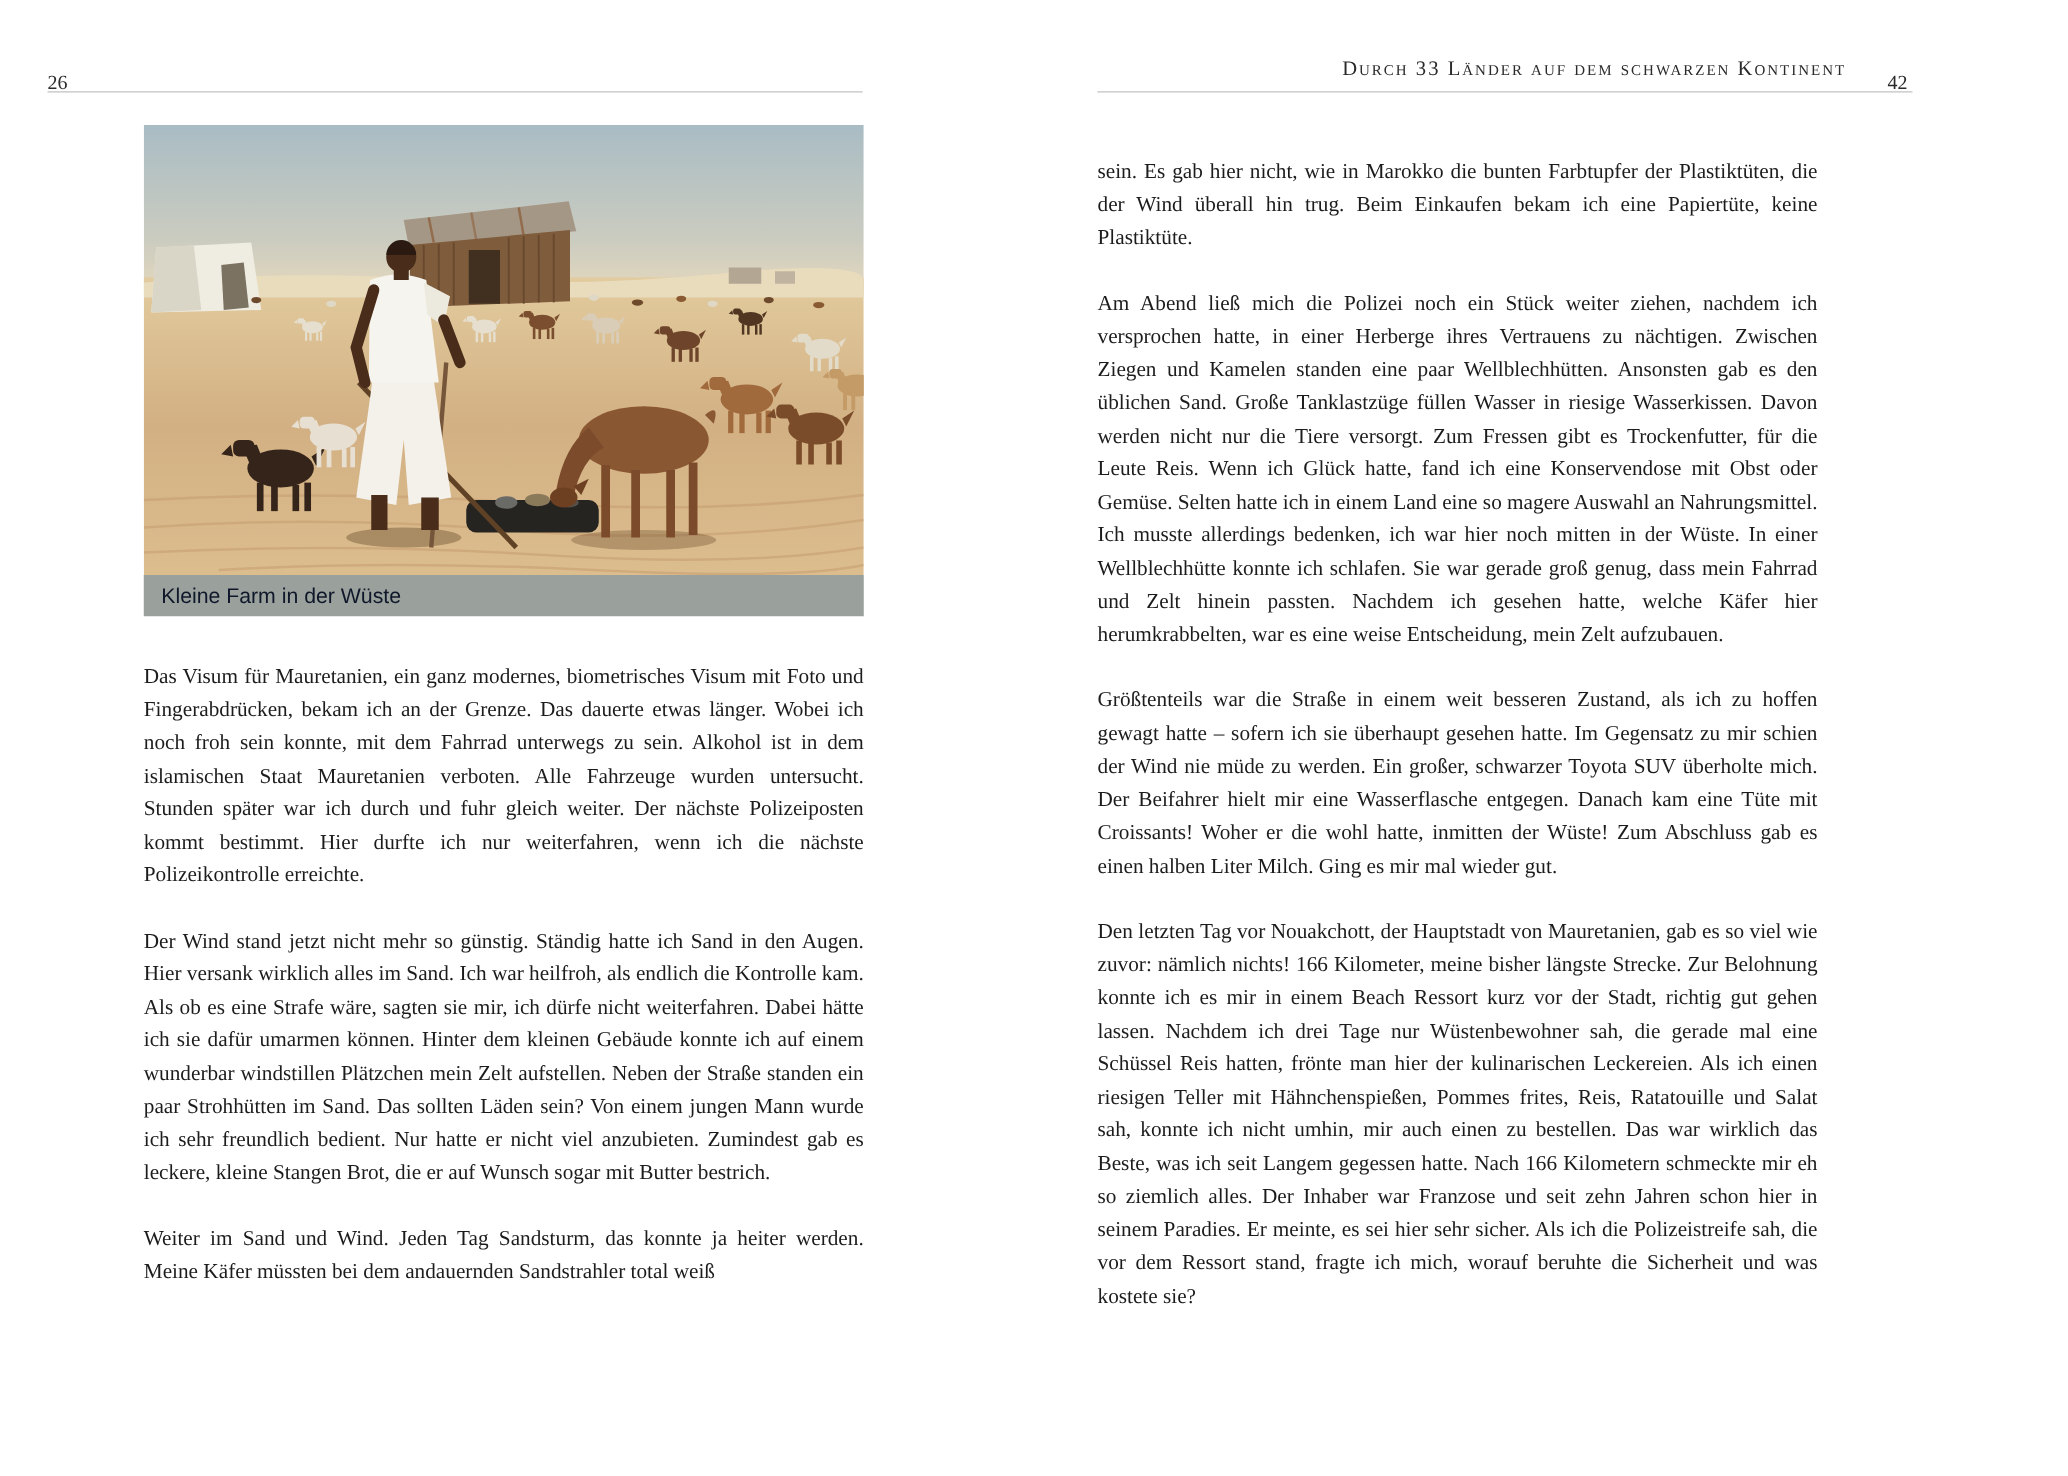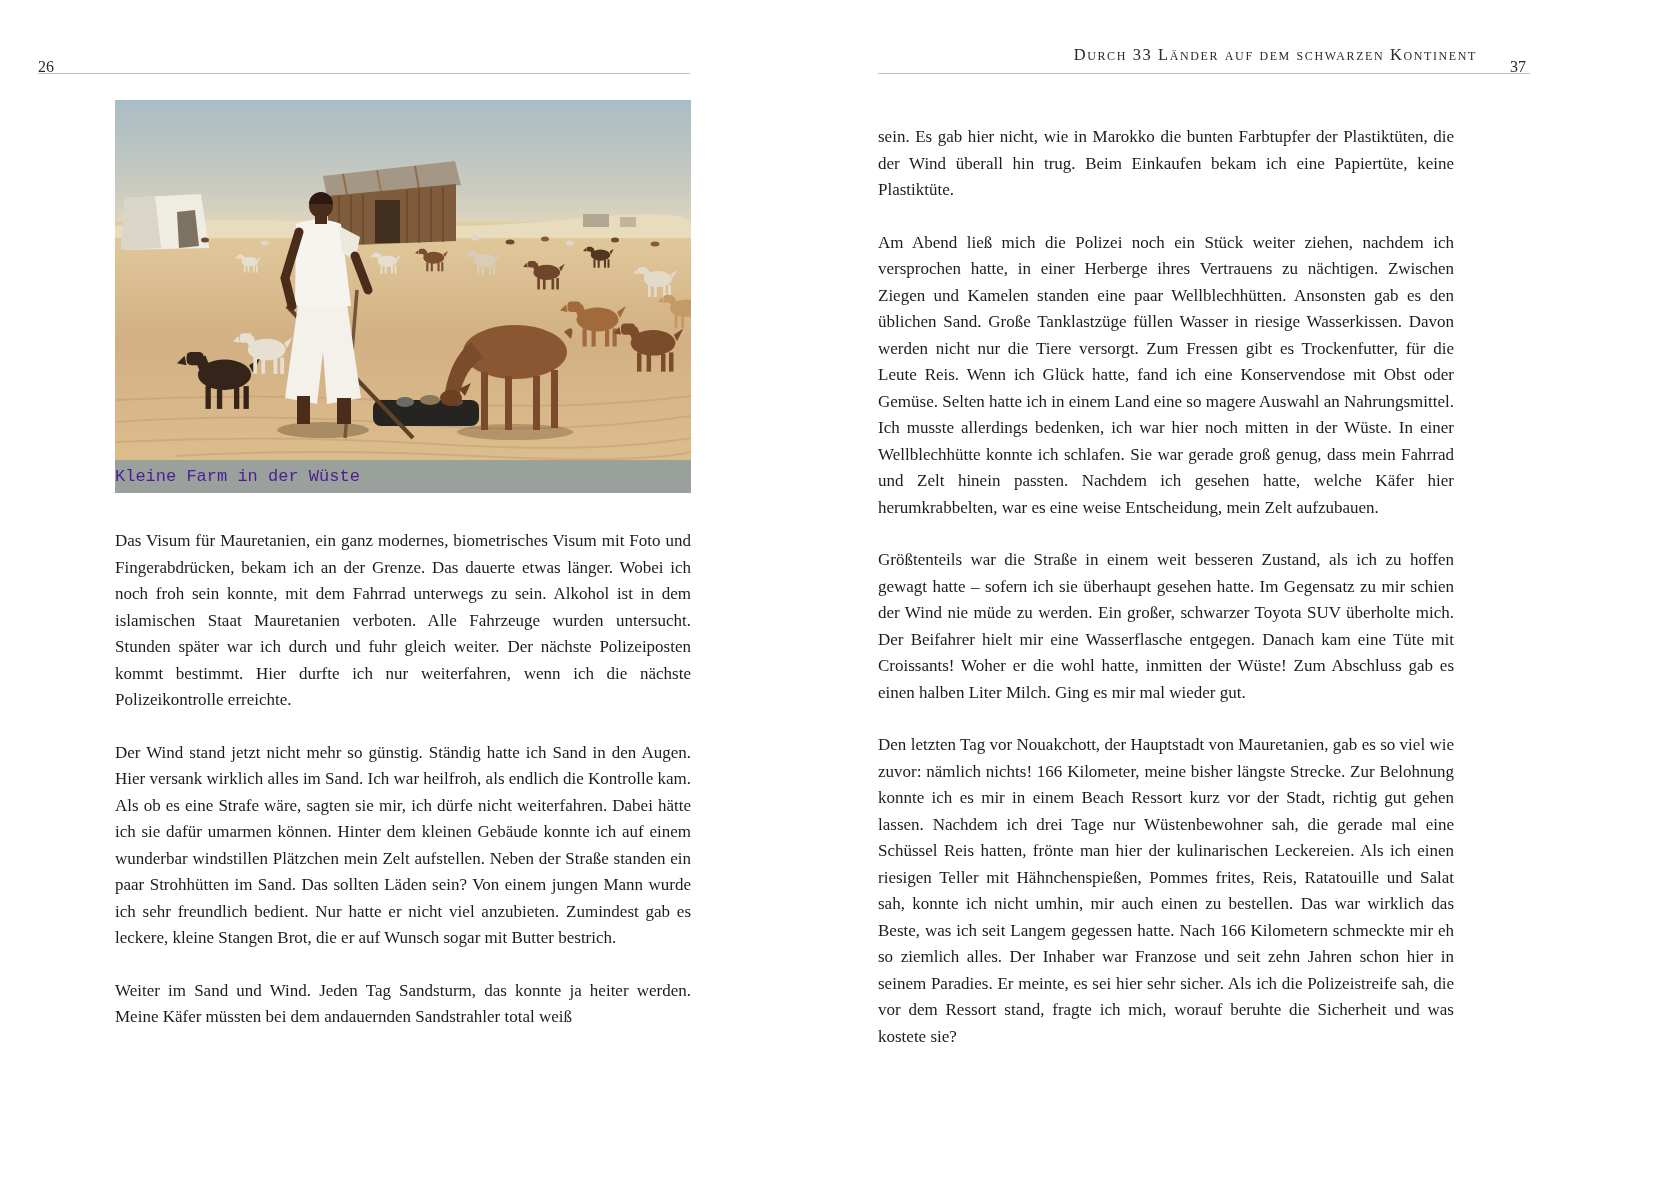--- a/index.html
+++ b/index.html
@@ -47,24 +47,25 @@
     left: 115px;
     top: 100px;
     width: 576px;
     margin: 0;
   }
   figure.photo svg { display: block; }
   .caption-bar {
     width: 576px;
     height: 33px;
     background: #9aa09b;
-    color: #4c1d95;
-    font-family: Liberation Mono, monospace;
+    color: #0f172a;
+    font-family: Liberation Sans, sans-serif;
     font-size: 17px;
     line-height: 33px;
+    padding-left: 14px;
   }
 
   .text-col {
     position: absolute;
     width: 576px;
     text-align: justify;
     font-size: 17px;
     line-height: 26.5px;
     hyphens: auto;
     -webkit-hyphens: auto;
@@ -75,21 +76,21 @@
 </style>
 </head>
 <body>
 
 <div class="spread">
 
   <div id="left-folio" class="folio">26</div>
   <div id="left-rule" class="head-rule"></div>
 
   <div id="right-head" class="running-head">Durch 33 Länder auf dem schwarzen Kontinent</div>
-  <div id="right-folio" class="folio">37</div>
+  <div id="right-folio" class="folio">42</div>
   <div id="right-rule" class="head-rule"></div>
 
   <figure class="photo">
     <svg viewBox="0 0 576 360" width="576" height="360" xmlns="http://www.w3.org/2000/svg">
       <defs>
         <linearGradient id="sky" x1="0" y1="0" x2="0" y2="1">
           <stop offset="0" stop-color="#a9bcc4"></stop>
           <stop offset="0.7" stop-color="#cbccc0"></stop>
           <stop offset="1" stop-color="#e3d7bd"></stop>
         </linearGradient>

